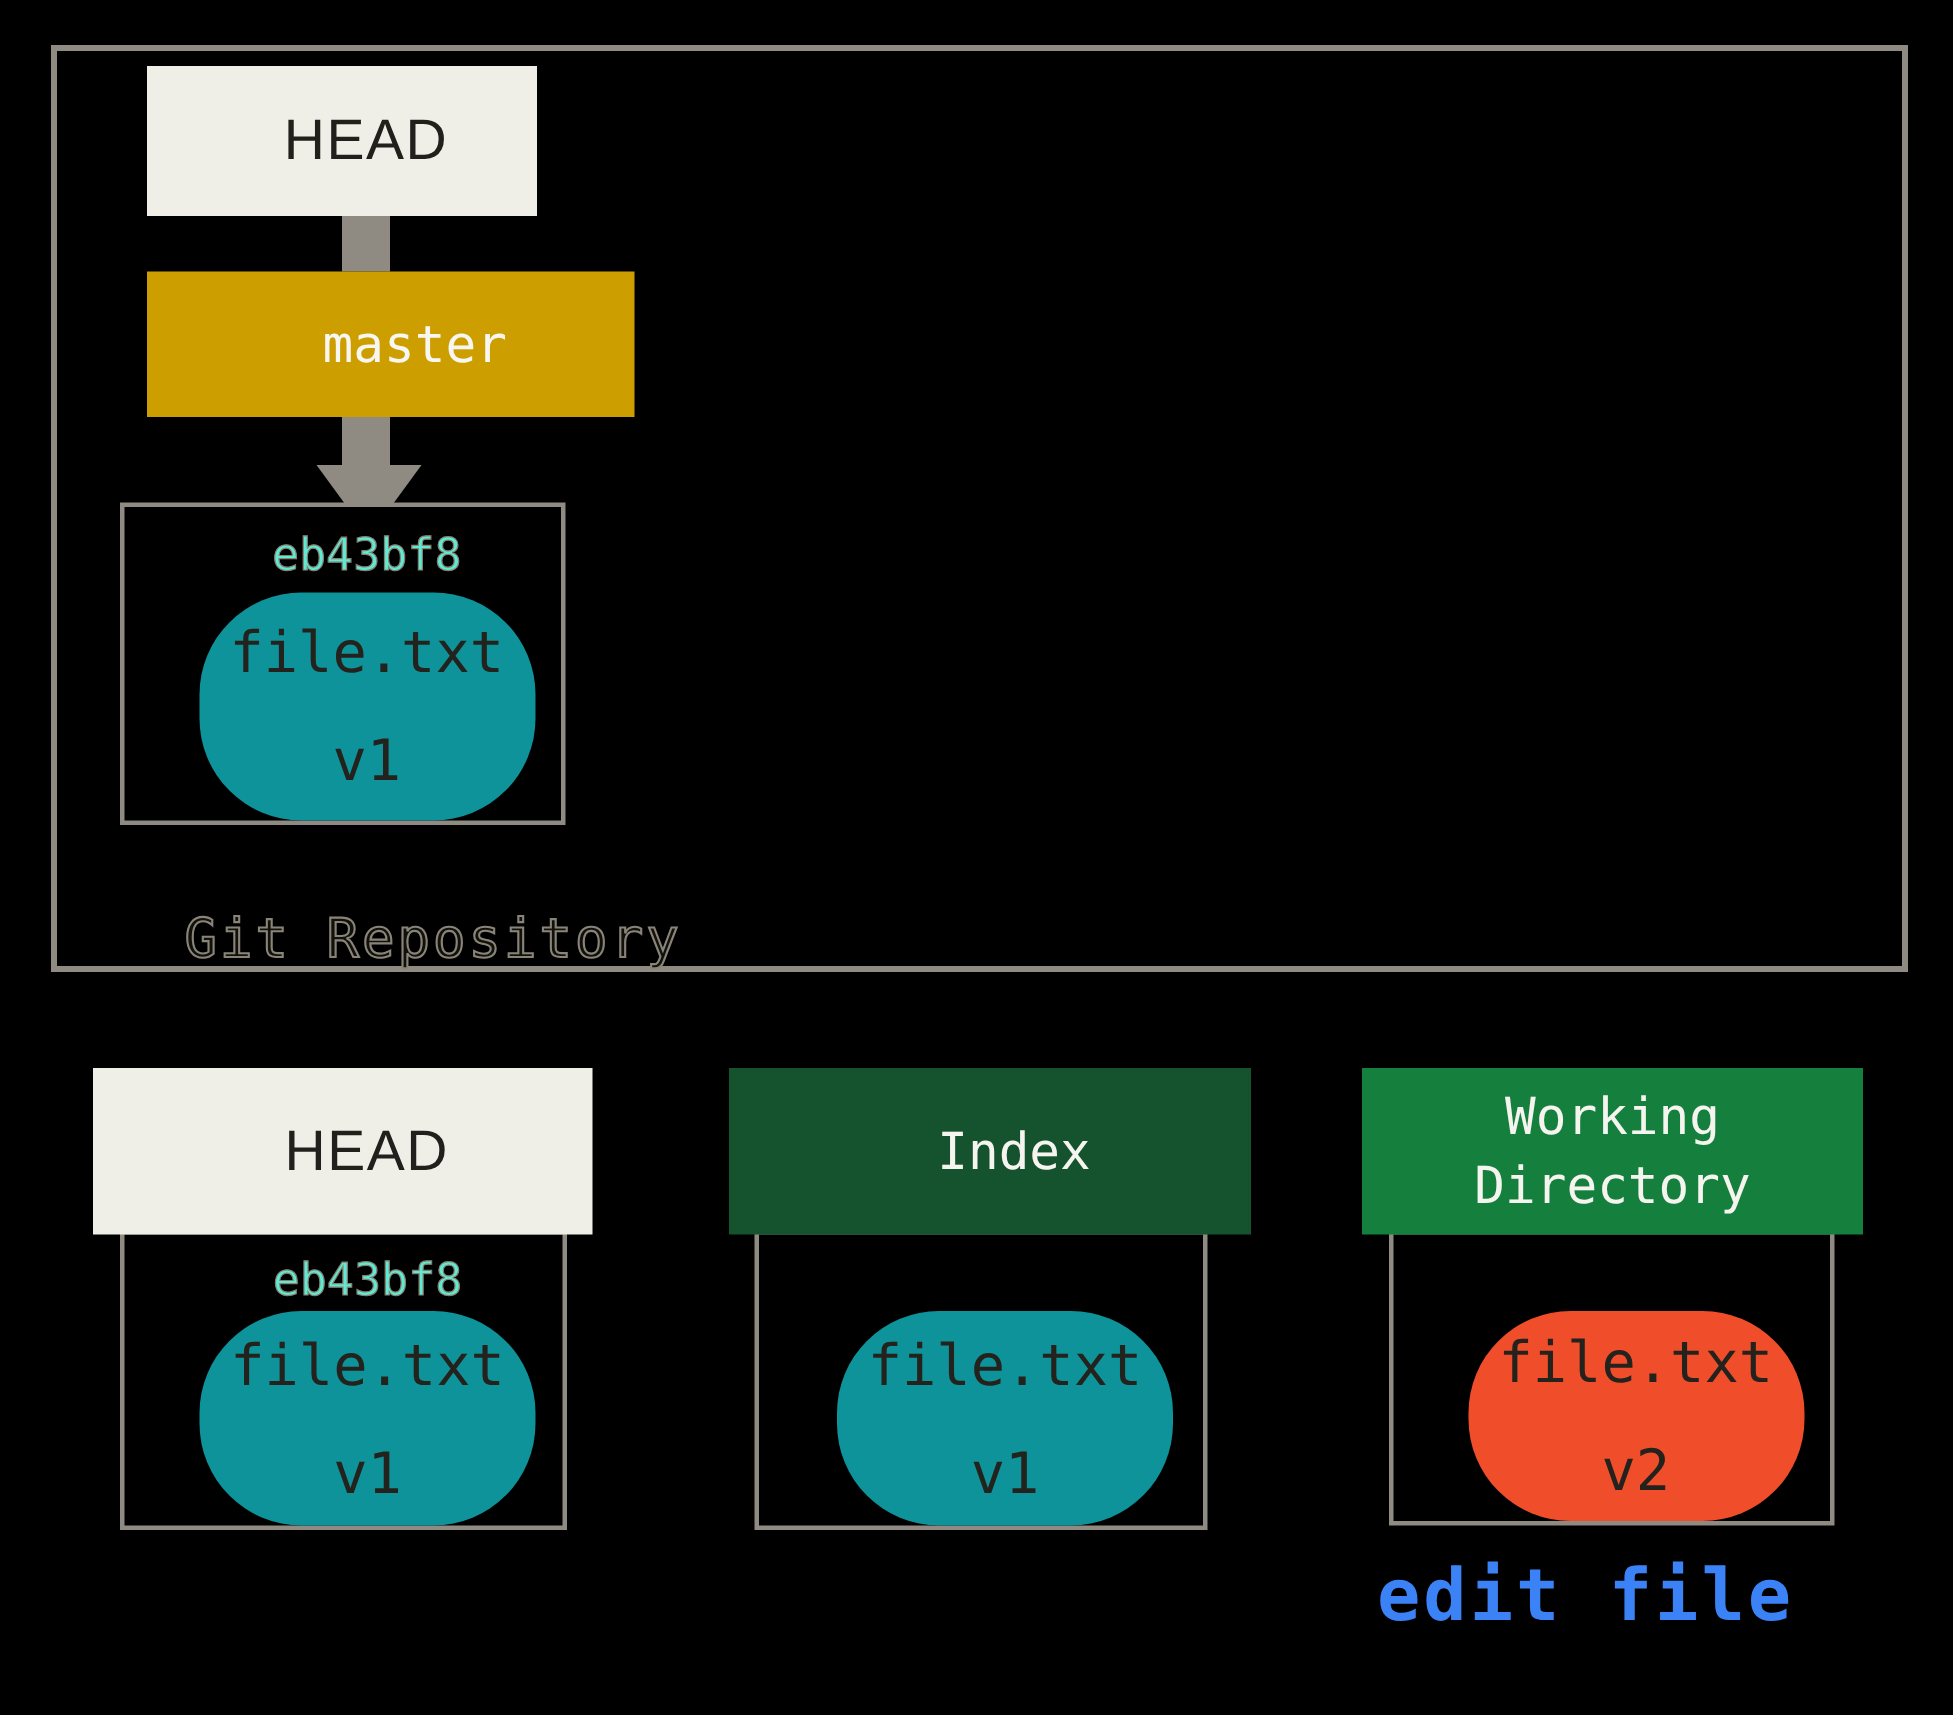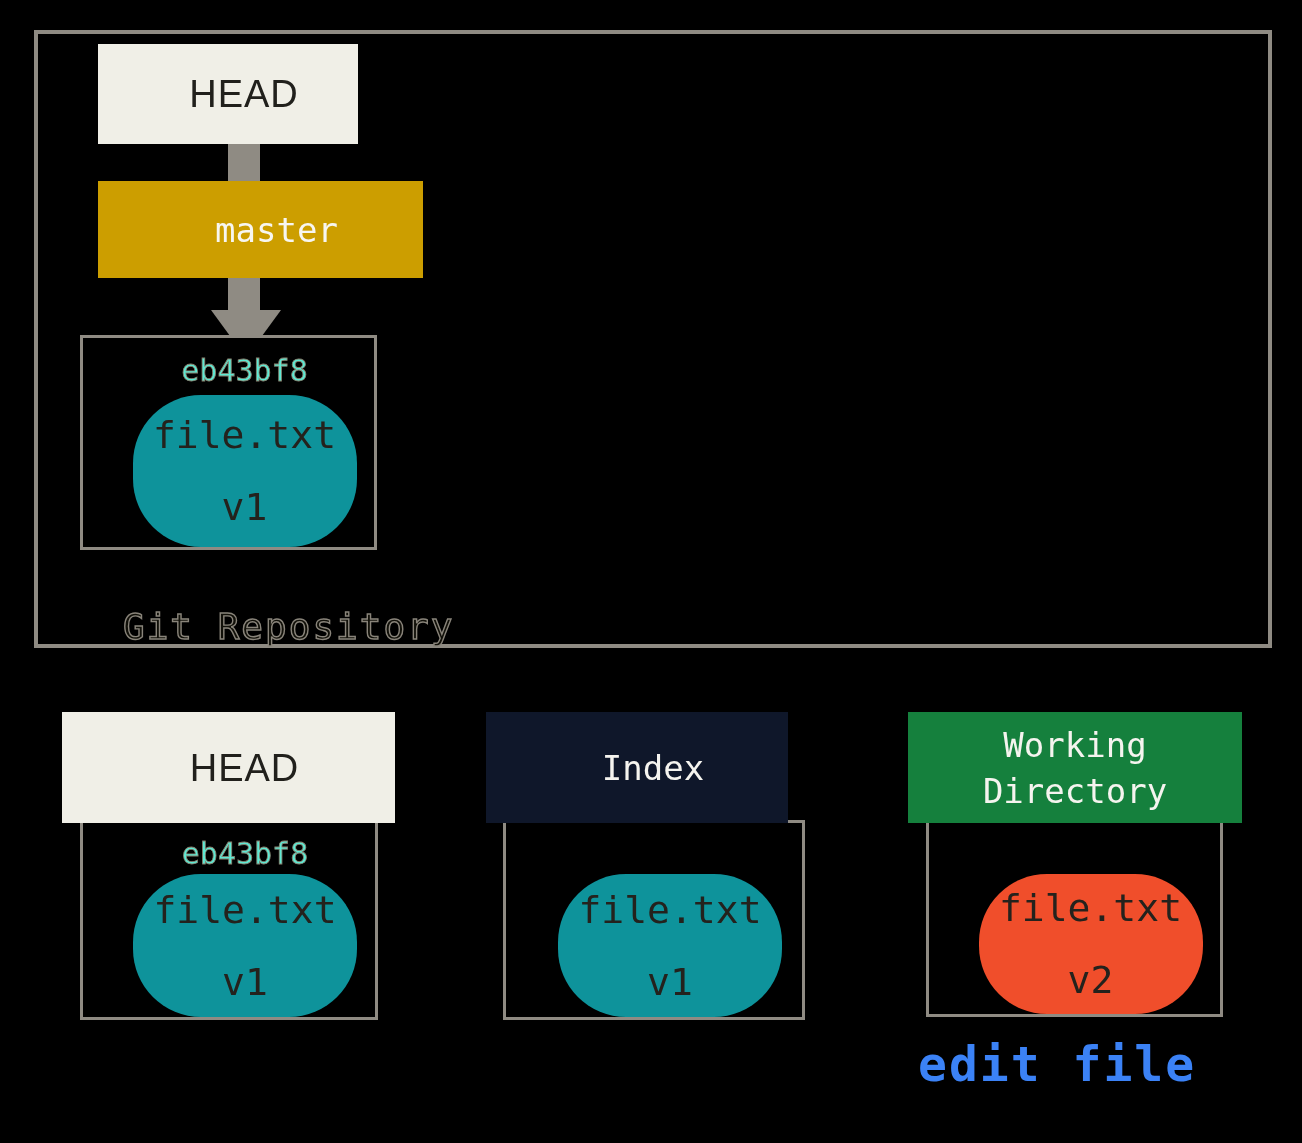--- a/index.html
+++ b/index.html
@@ -71,21 +71,21 @@
   }
 
   
   .area-header{
     top:712px;height:111px;z-index:2;
     display:flex;align-items:center;justify-content:center;
     text-align:center;
     font-size:34px;line-height:46px;
   }
   .hdr-head{left:62px;width:333px;background:#f0efe7;}
-  .hdr-index{left:486px;width:302px;background:#0f172a;color:#f5f4ef;}
+  .hdr-index{left:486px;width:348px;background:#14532d;color:#f5f4ef;}
   .hdr-working{left:908px;width:334px;background:#15803d;color:#f5f4ef;padding:0 28px;}
   .area-box{
     top:820px;height:200px;
     border:3px solid #8f8b83;
     display:flex;flex-direction:column;align-items:center;
     z-index:1;
   }
   .box-head{left:80px;width:298px;padding-top:13px;}
   .box-head .pill{margin-top:2px;}
   .box-index{left:503px;width:302px;}

